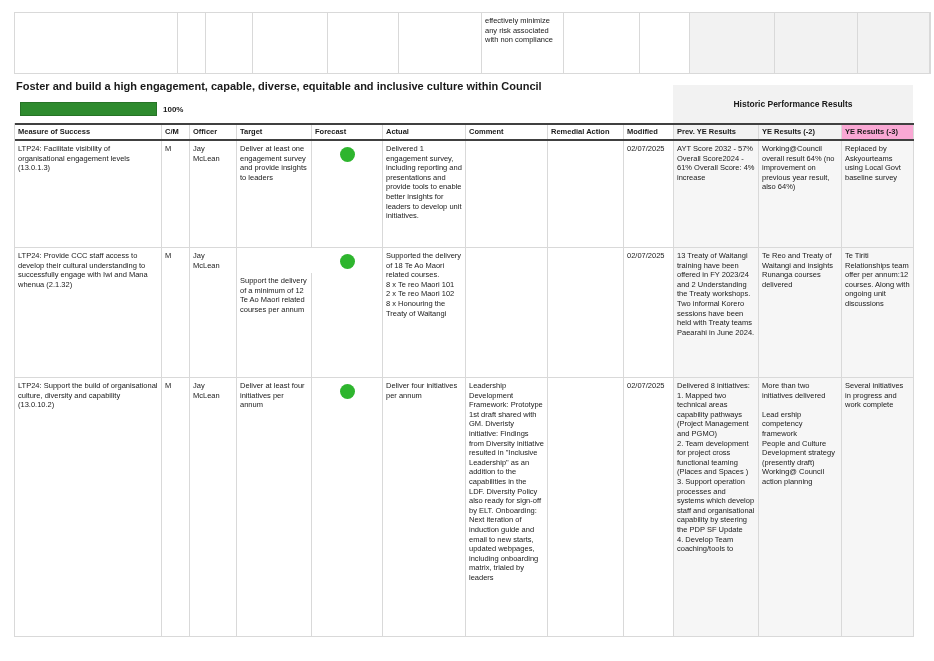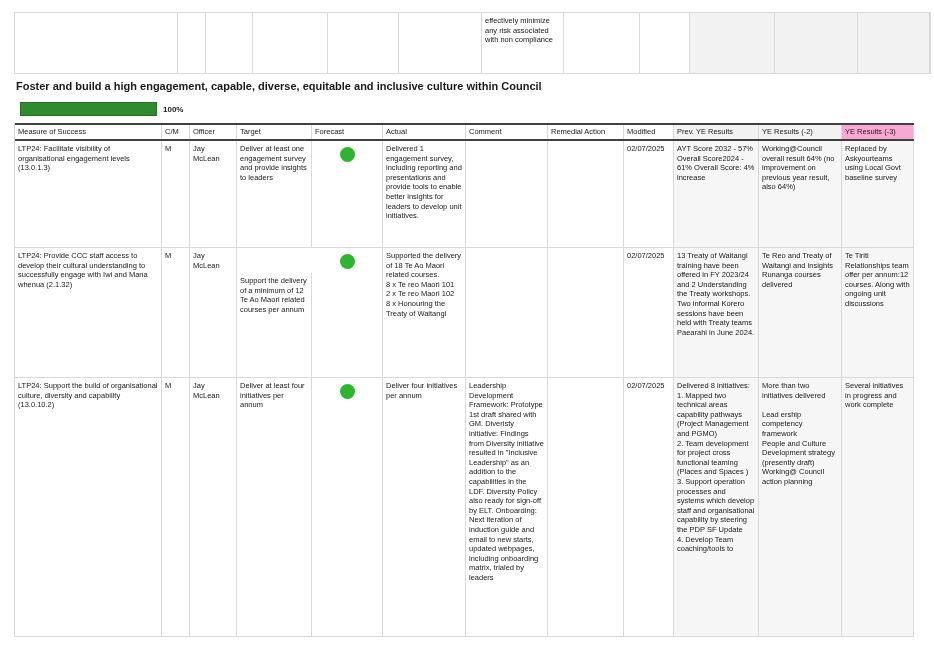--- a/index.html
+++ b/index.html
@@ -44,21 +44,21 @@
     font-size:8.5px; font-weight:bold; text-align:center; box-sizing:border-box;
   }
 
   
   #main-table { position:absolute; left:14px; top:123px; border-left:1px solid #d9d9d9; }
   #thead {
     display:flex; height:14px;
     border-top:2px solid #404040; border-bottom:2px solid #404040;
     overflow:hidden;
   }
-  #thead .cell { font-weight:normal; display:flex; align-items:center; padding-top:0; padding-bottom:0; line-height:8.5px; white-space:normal; }
+  #thead .cell { font-weight:bold; display:flex; align-items:center; padding-top:0; padding-bottom:0; line-height:8.5px; white-space:normal; }
   #thead .hist { background:#f2f2f2; }
   .trow { display:flex; border-bottom:1px solid #d9d9d9; box-sizing:border-box; overflow:hidden; align-items:stretch; }
   .forecast-cell { display:flex; justify-content:center; align-items:flex-start; }
   .dot { width:15px; height:15px; border-radius:50%; margin-top:3px; flex:0 0 auto; }
 </style>
 </head>
 <body>
 
 <div class="page">
 
@@ -75,20 +75,23 @@
       <div class="cell hist" style="width: 85px; background: rgb(242, 242, 242);"></div>
       <div class="cell hist" style="width: 83px; background: rgb(242, 242, 242);"></div>
       <div class="cell hist" style="width: 72px; background: rgb(242, 242, 242);"></div>
     </div>
 
   <div class="section-title">Foster and build a high engagement, capable, diverse, equitable and inclusive culture within Council</div>
 
   <div class="progress-bar" id="progress-bar" style="background: rgb(46, 139, 46);"></div>
   <span class="progress-label">100%</span>
 
+  <div class="historic-box" style="background: rgb(242, 242, 242);">
+    <span>Historic Performance Results</span>
+  </div>
 
   <div id="main-table">
     <div id="thead">
         <div class="cell" style="width: 147px;">Measure of Success</div>
         <div class="cell" style="width: 28px;">C/M</div>
         <div class="cell" style="width: 47px;">Officer</div>
         <div class="cell" style="width: 75px;">Target</div>
         <div class="cell" style="width: 71px;">Forecast</div>
         <div class="cell" style="width: 83px;">Actual</div>
         <div class="cell" style="width: 82px;">Comment</div>

